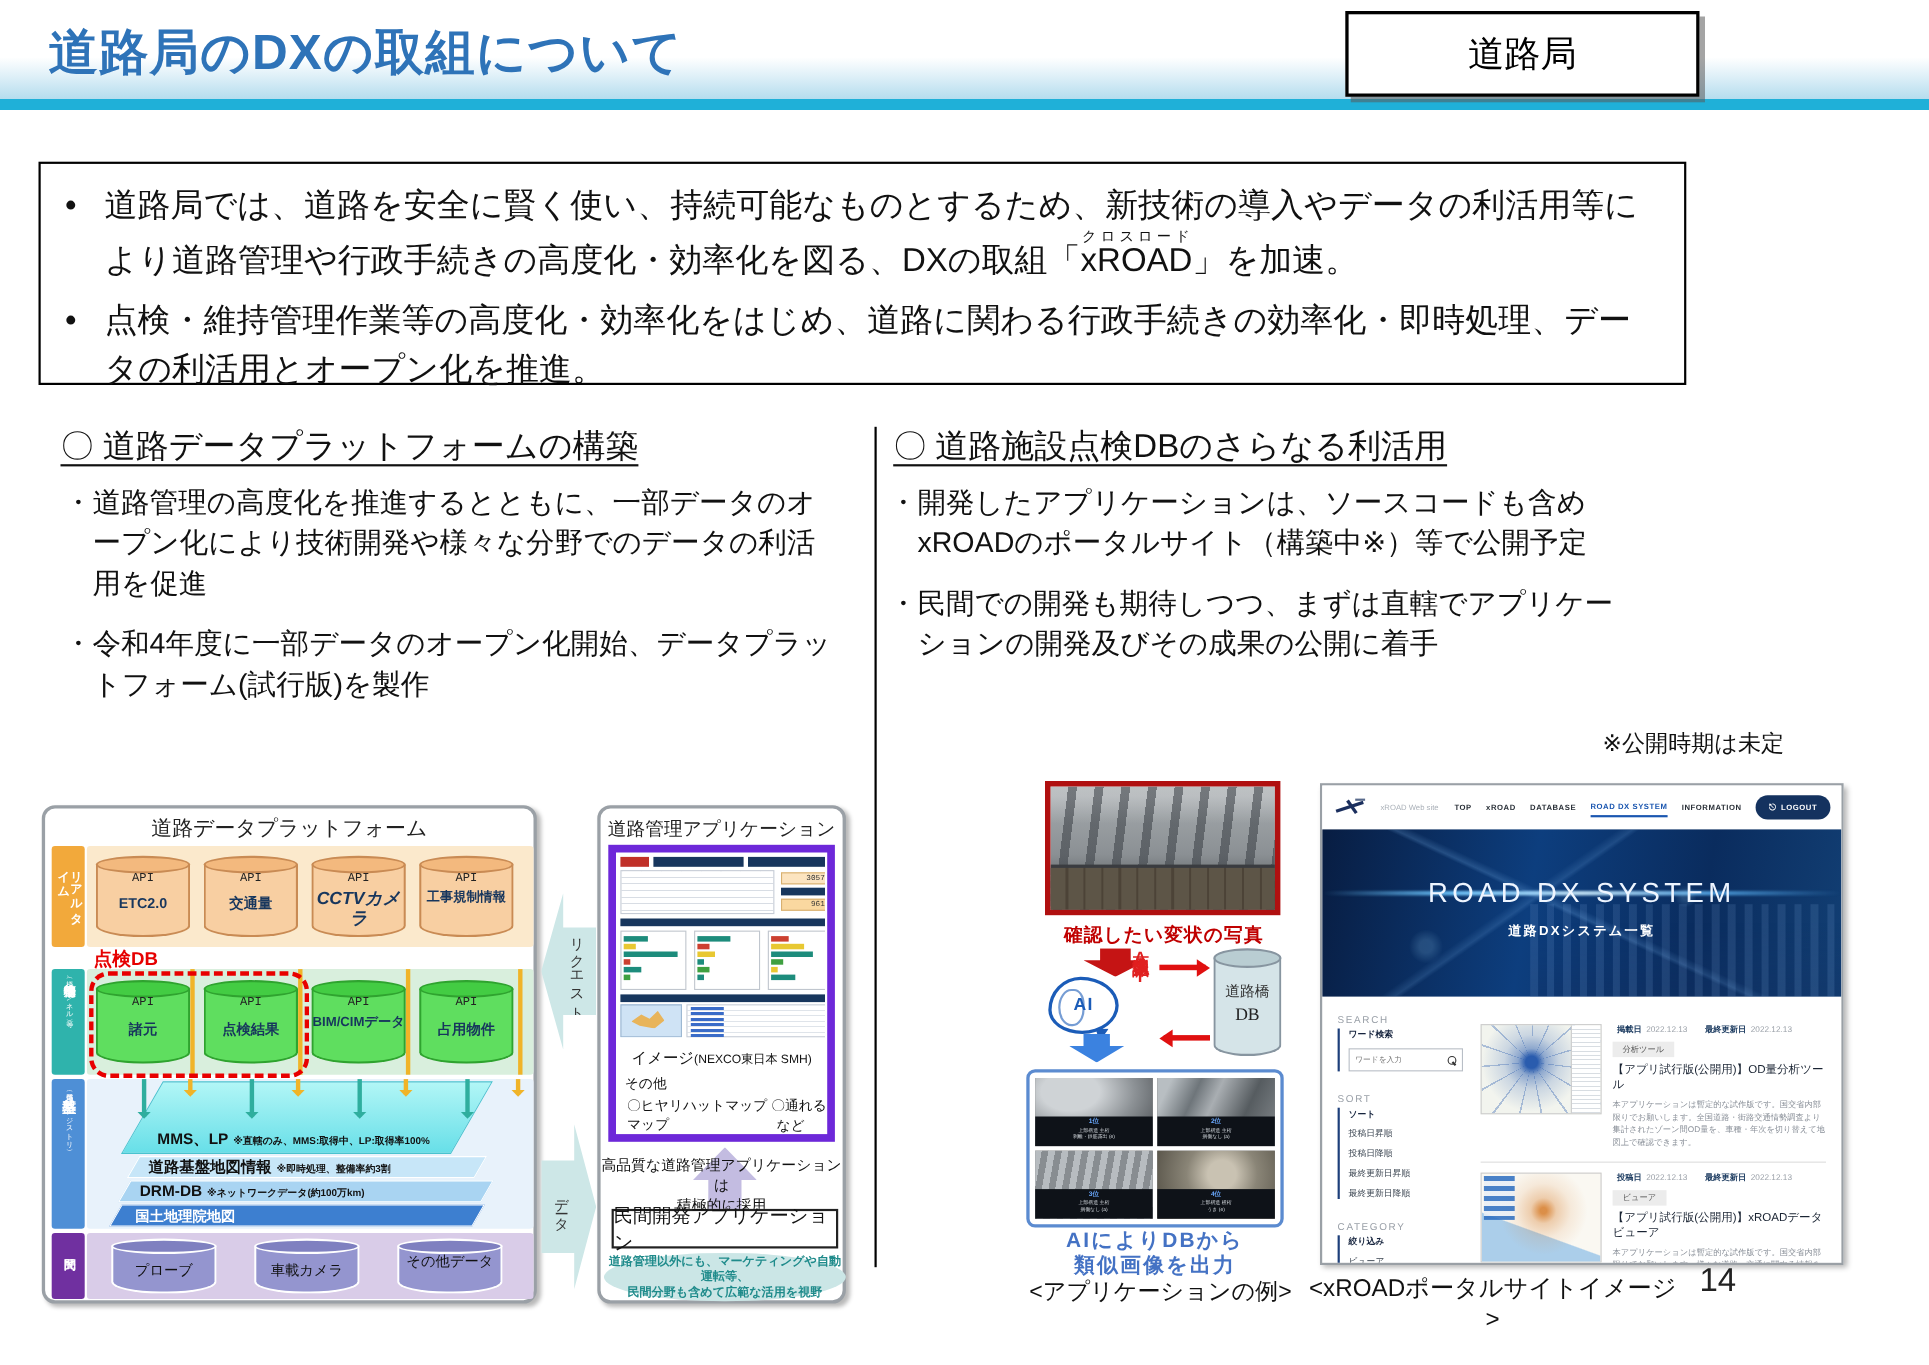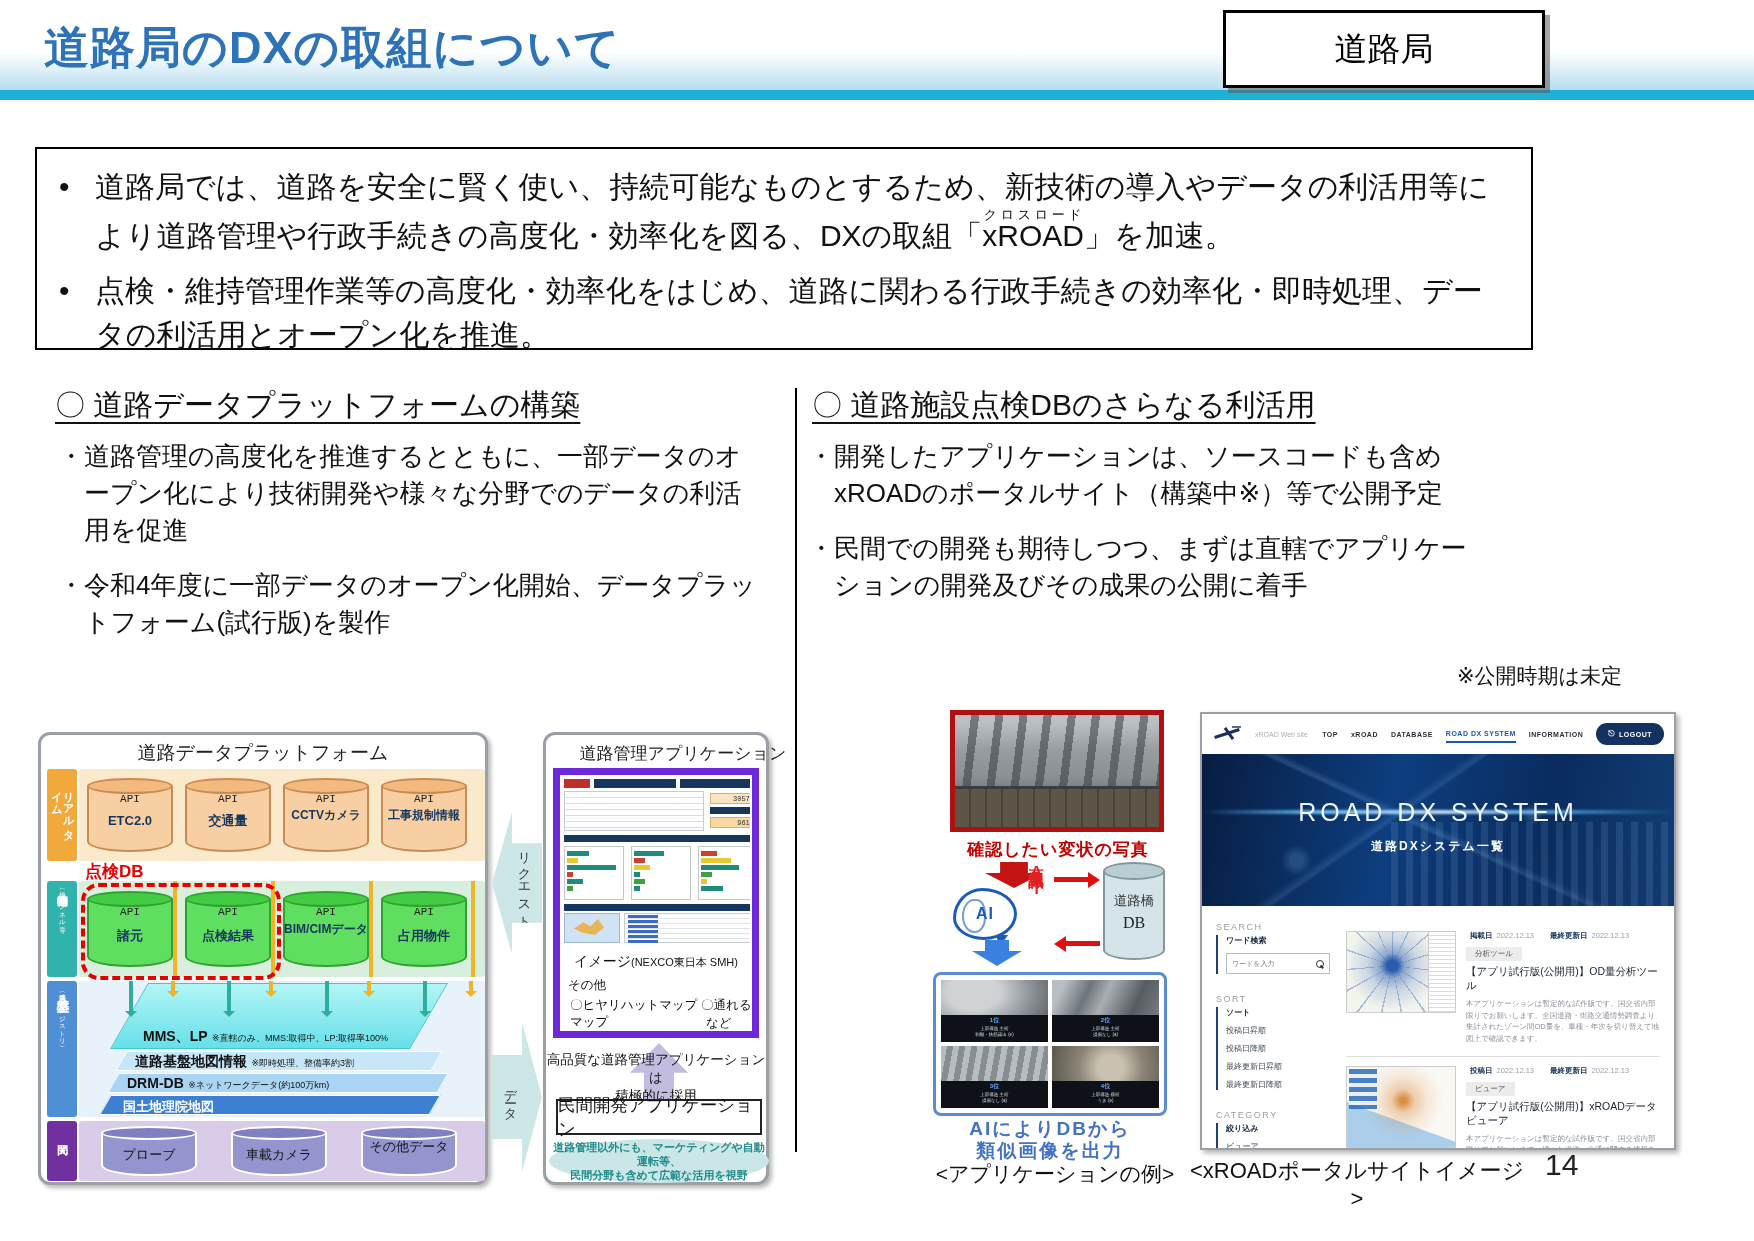--- a/index.html
+++ b/index.html
@@ -64,38 +64,38 @@
   .cyl.purple .cyl-body { background:#9495cf; border:2.5px solid #fff; border-top:none; }
   .cyl.purple .cyl-name { color:#111; font-weight:normal; top:18px; }
 
   .sheet { position:absolute; transform:skewX(-30deg); border:1px solid #ffffff; }
   .s1 { left:50px; top:2px; width:300px; height:66px; background:linear-gradient(180deg,#b2f6f6,#67dfe8); border:1px solid #49c3cf; }
   .s2 { left:42px; top:70px; width:316px; height:20px; background:#c7e6f8; }
   .s3 { left:34px; top:92px; width:330px; height:20px; background:#a9d4f2; }
   .s4 { left:26px; top:114px; width:330px; height:20px; background:#3d7fd0; }
   .sheet-text { position:absolute; z-index:4; white-space:nowrap; }
   .sheet-text b { font-size:14px; color:#111; }
-  .sheet-text span { font-size:9px; font-weight:normal; color:#111; }
+  .sheet-text span { font-size:9px; font-weight:bold; color:#111; }
   .st4 b { color:#fff; font-size:13px; }
 
   .arr { position:absolute; width:4px; z-index:2; }
   .arr::after { content:''; position:absolute; bottom:-8px; left:-4px; border:6px solid transparent; }
   .arr.teal { background:#2fae9e; } .arr.teal::after { border-top-color:#2fae9e; }
   .arr.yellow { background:#f0b428; } .arr.yellow::after { border-top-color:#f0b428; }
   .yline { position:absolute; width:4px; background:#f0b428; z-index:1; }
 
   
   .blockarrow { position:absolute; background:#cde7e7; display:flex; align-items:center; justify-content:center; }
   .ba-left { clip-path:polygon(100% 22%, 40% 22%, 40% 0, 0 50%, 40% 100%, 40% 78%, 100% 78%); }
   .ba-right { clip-path:polygon(0 22%, 60% 22%, 60% 0, 100% 50%, 60% 100%, 60% 78%, 0 78%); }
   .ba-text { writing-mode:vertical-rl; text-orientation:mixed; font-size:13px; color:#333; letter-spacing:1px; }
 
   
   .appbox { position:absolute; left:543px; top:732px; width:226px; height:453px;
-    background:#fff; border:3px solid #9aa0a6; border-radius:12px; box-shadow:3px 3px 4px rgba(0,0,0,.28);padding-left:27px; }
+    background:#fff; border:3px solid #9aa0a6; border-radius:12px; box-shadow:3px 3px 4px rgba(0,0,0,.28); }
   .app-title { position:absolute; top:7px; width:100%; text-align:center; font-size:17px; color:#222; }
   .shot { position:absolute; left:7px; top:33px; width:206px; height:270px; border:7px solid #6d28d9; background:#fff; }
   .dash { position:absolute; left:2px; top:2px; right:2px; height:168px; overflow:hidden; }
   .dd { position:absolute; }
   .dash-red { left:2px; top:2px; width:26px; height:9px; background:#c03028; }
   .dash-hd1 { left:32px; top:2px; width:82px; height:9px; background:#17365d; }
   .dash-hd2 { left:118px; top:2px; width:78px; height:9px; background:#17365d; }
   .dash-grid { left:2px; top:14px; width:140px; height:40px;
     background:repeating-linear-gradient(180deg,#fff 0 5px,#d8dde4 5px 6px),repeating-linear-gradient(90deg,rgba(200,205,214,.8) 0 1px,transparent 1px 18px); border:1px solid #c6ccd6; }
   .dash-num { position:absolute; width:48px; height:11px; background:#fce4c0; border:1px solid #d8b070;
@@ -300,21 +300,21 @@
         <div class="cyl orange" style="left:106px; top:9px; width:86px; height:74px;">
             <div class="cyl-top"></div>
             <div class="cyl-body"></div>
             <div class="cyl-api">API</div>
             <div class="cyl-name" style="top:36px;">交通量</div>
           </div>
         <div class="cyl orange" style="left:204px; top:9px; width:86px; height:74px;">
             <div class="cyl-top"></div>
             <div class="cyl-body"></div>
             <div class="cyl-api">API</div>
-            <div class="cyl-name" style="top:31px; font-size:12px;">CCTVカメラ</div>
+            <div class="cyl-name" style="top:31px; font-size:16px;font-style:italic;">CCTVカメラ</div>
           </div>
         <div class="cyl orange" style="left:302px; top:9px; width:86px; height:74px;">
             <div class="cyl-top"></div>
             <div class="cyl-body"></div>
             <div class="cyl-api">API</div>
             <div class="cyl-name" style="top:31px; font-size:12px;">工事規制情報</div>
           </div>
       </div>
     </div>
 

